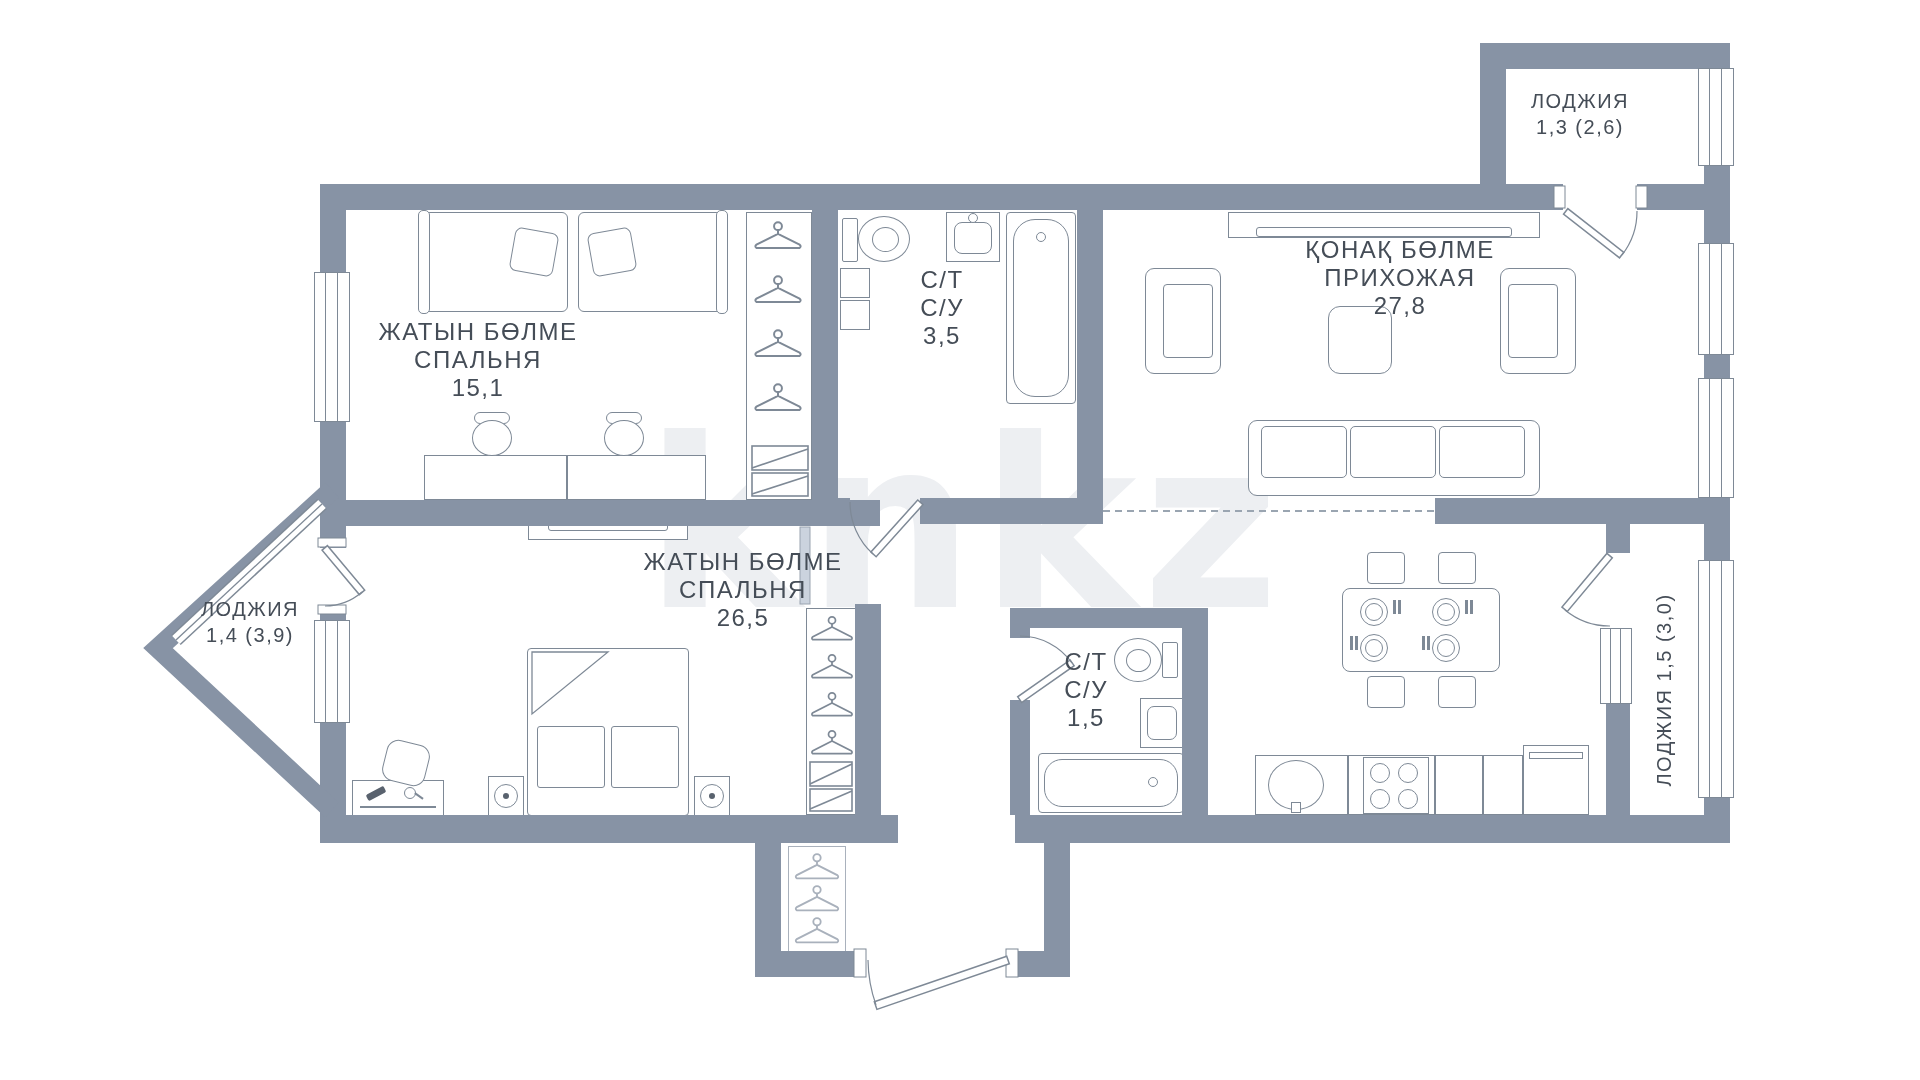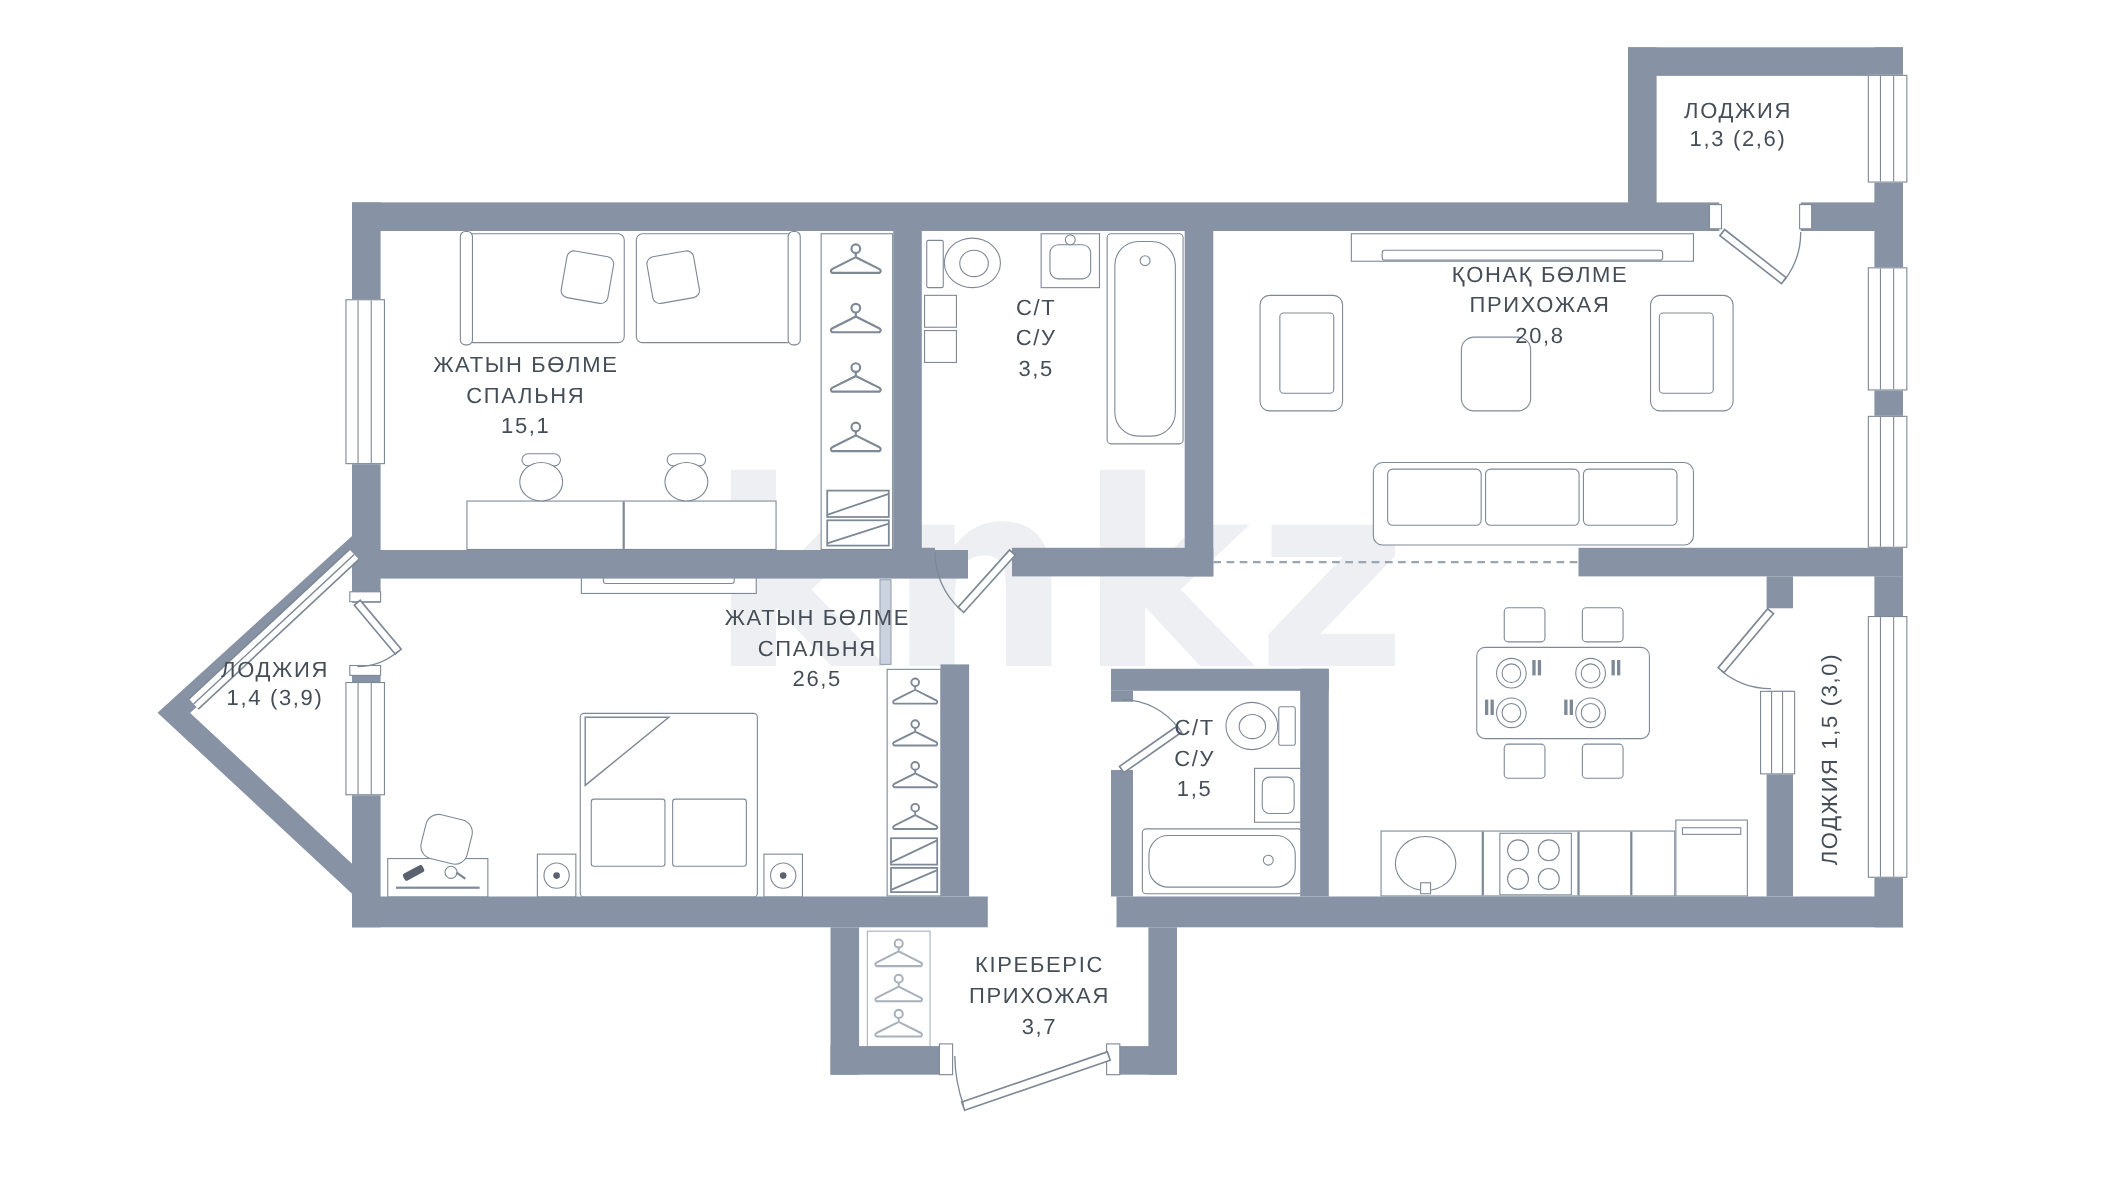--- a/index.html
+++ b/index.html
@@ -6,21 +6,21 @@
   body{width:1920px;height:1080px;overflow:hidden;font-family:"Liberation Sans",sans-serif}
   .plan{position:relative;width:1920px;height:1080px;background:#fff}
   .wall{position:absolute;background:#8793A5;z-index:3}
   .f{position:absolute;background:#fff;border:1.5px solid #7E8996;box-sizing:border-box;z-index:2}
   .fl{position:absolute;background:#fff;border:1.2px solid #A9B1BC;box-sizing:border-box;z-index:2}
   .ln{position:absolute;background:#7E8996;z-index:2}
   .dark{position:absolute;background:#59626E;z-index:2;border-radius:2px}
   .circle{border-radius:50%}
   .win{position:absolute;background:#fff;border:1.5px solid #7E8996;box-sizing:border-box;z-index:4}
   .win i{position:absolute;top:0;bottom:0;width:1.3px;background:#7E8996}
-  .lbl{position:absolute;color:#454D57;text-align:center;letter-spacing:1.5px;font-size:20px;line-height:28px;white-space:nowrap;z-index:6;transform:translateX(-50%)}
+  .lbl{position:absolute;color:#454D57;text-align:center;letter-spacing:1.5px;font-size:24px;line-height:28px;white-space:nowrap;z-index:6;transform:translateX(-50%)}
   .lbl-sm{font-size:20px;line-height:26px}
   .wm{position:absolute;z-index:1;color:#EDEFF2;font-size:235px;font-weight:700;letter-spacing:6px;font-family:"DejaVu Sans",sans-serif;transform:translate(-50%,-50%);user-select:none}
   svg.overlay{position:absolute;left:0;top:0;z-index:5;pointer-events:none}
 </style>
 </head>
 <body>
 
 <div class="plan">
 
   <div class="wm" style="left:965px;top:525px">knkz</div>
@@ -206,21 +206,21 @@
     <div>15,1</div>
   </div>
   <div class="lbl" style="left:942px;top:266px">
     <div>С/Т</div>
     <div>С/У</div>
     <div>3,5</div>
   </div>
   <div class="lbl" style="left:1400px;top:236px">
     <div>ҚОНАҚ БӨЛМЕ</div>
     <div>ПРИХОЖАЯ</div>
-    <div>20,8</div>
+    <div>27,8</div>
   </div>
   <div class="lbl lbl-sm" style="left:1580px;top:88px">
     <div>ЛОДЖИЯ</div>
     <div>1,3 (2,6)</div>
   </div>
   <div class="lbl lbl-sm" style="left:250px;top:596px">
     <div>ЛОДЖИЯ</div>
     <div>1,4 (3,9)</div>
   </div>
   <div class="lbl lbl-sm" style="left:1664px;top:690px;transform:translate(-50%,-50%) rotate(-90deg)">
@@ -228,25 +228,20 @@
   </div>
   <div class="lbl" style="left:743px;top:548px">
     <div>ЖАТЫН БӨЛМЕ</div>
     <div>СПАЛЬНЯ</div>
     <div>26,5</div>
   </div>
   <div class="lbl" style="left:1086px;top:648px">
     <div>С/Т</div>
     <div>С/У</div>
     <div>1,5</div>
-  </div>
-  <div class="lbl" style="left:945px;top:864px">
-    <div>КІРЕБЕРІС</div>
-    <div>ПРИХОЖАЯ</div>
-    <div>3,7</div>
   </div>
 
   <svg class="overlay" width="1920" height="1080" viewBox="0 0 1920 1080">
     <defs>
       <symbol id="hanger" viewBox="0 0 44 26">
         <circle cx="22" cy="5" r="3.2"></circle>
         <path d="M22 8.2 v3 L4.5 20 q-1.8 1.4 0 2.8 h35 q1.8 -1.4 0 -2.8 L22 11.2"></path>
       </symbol>
     </defs>
 

